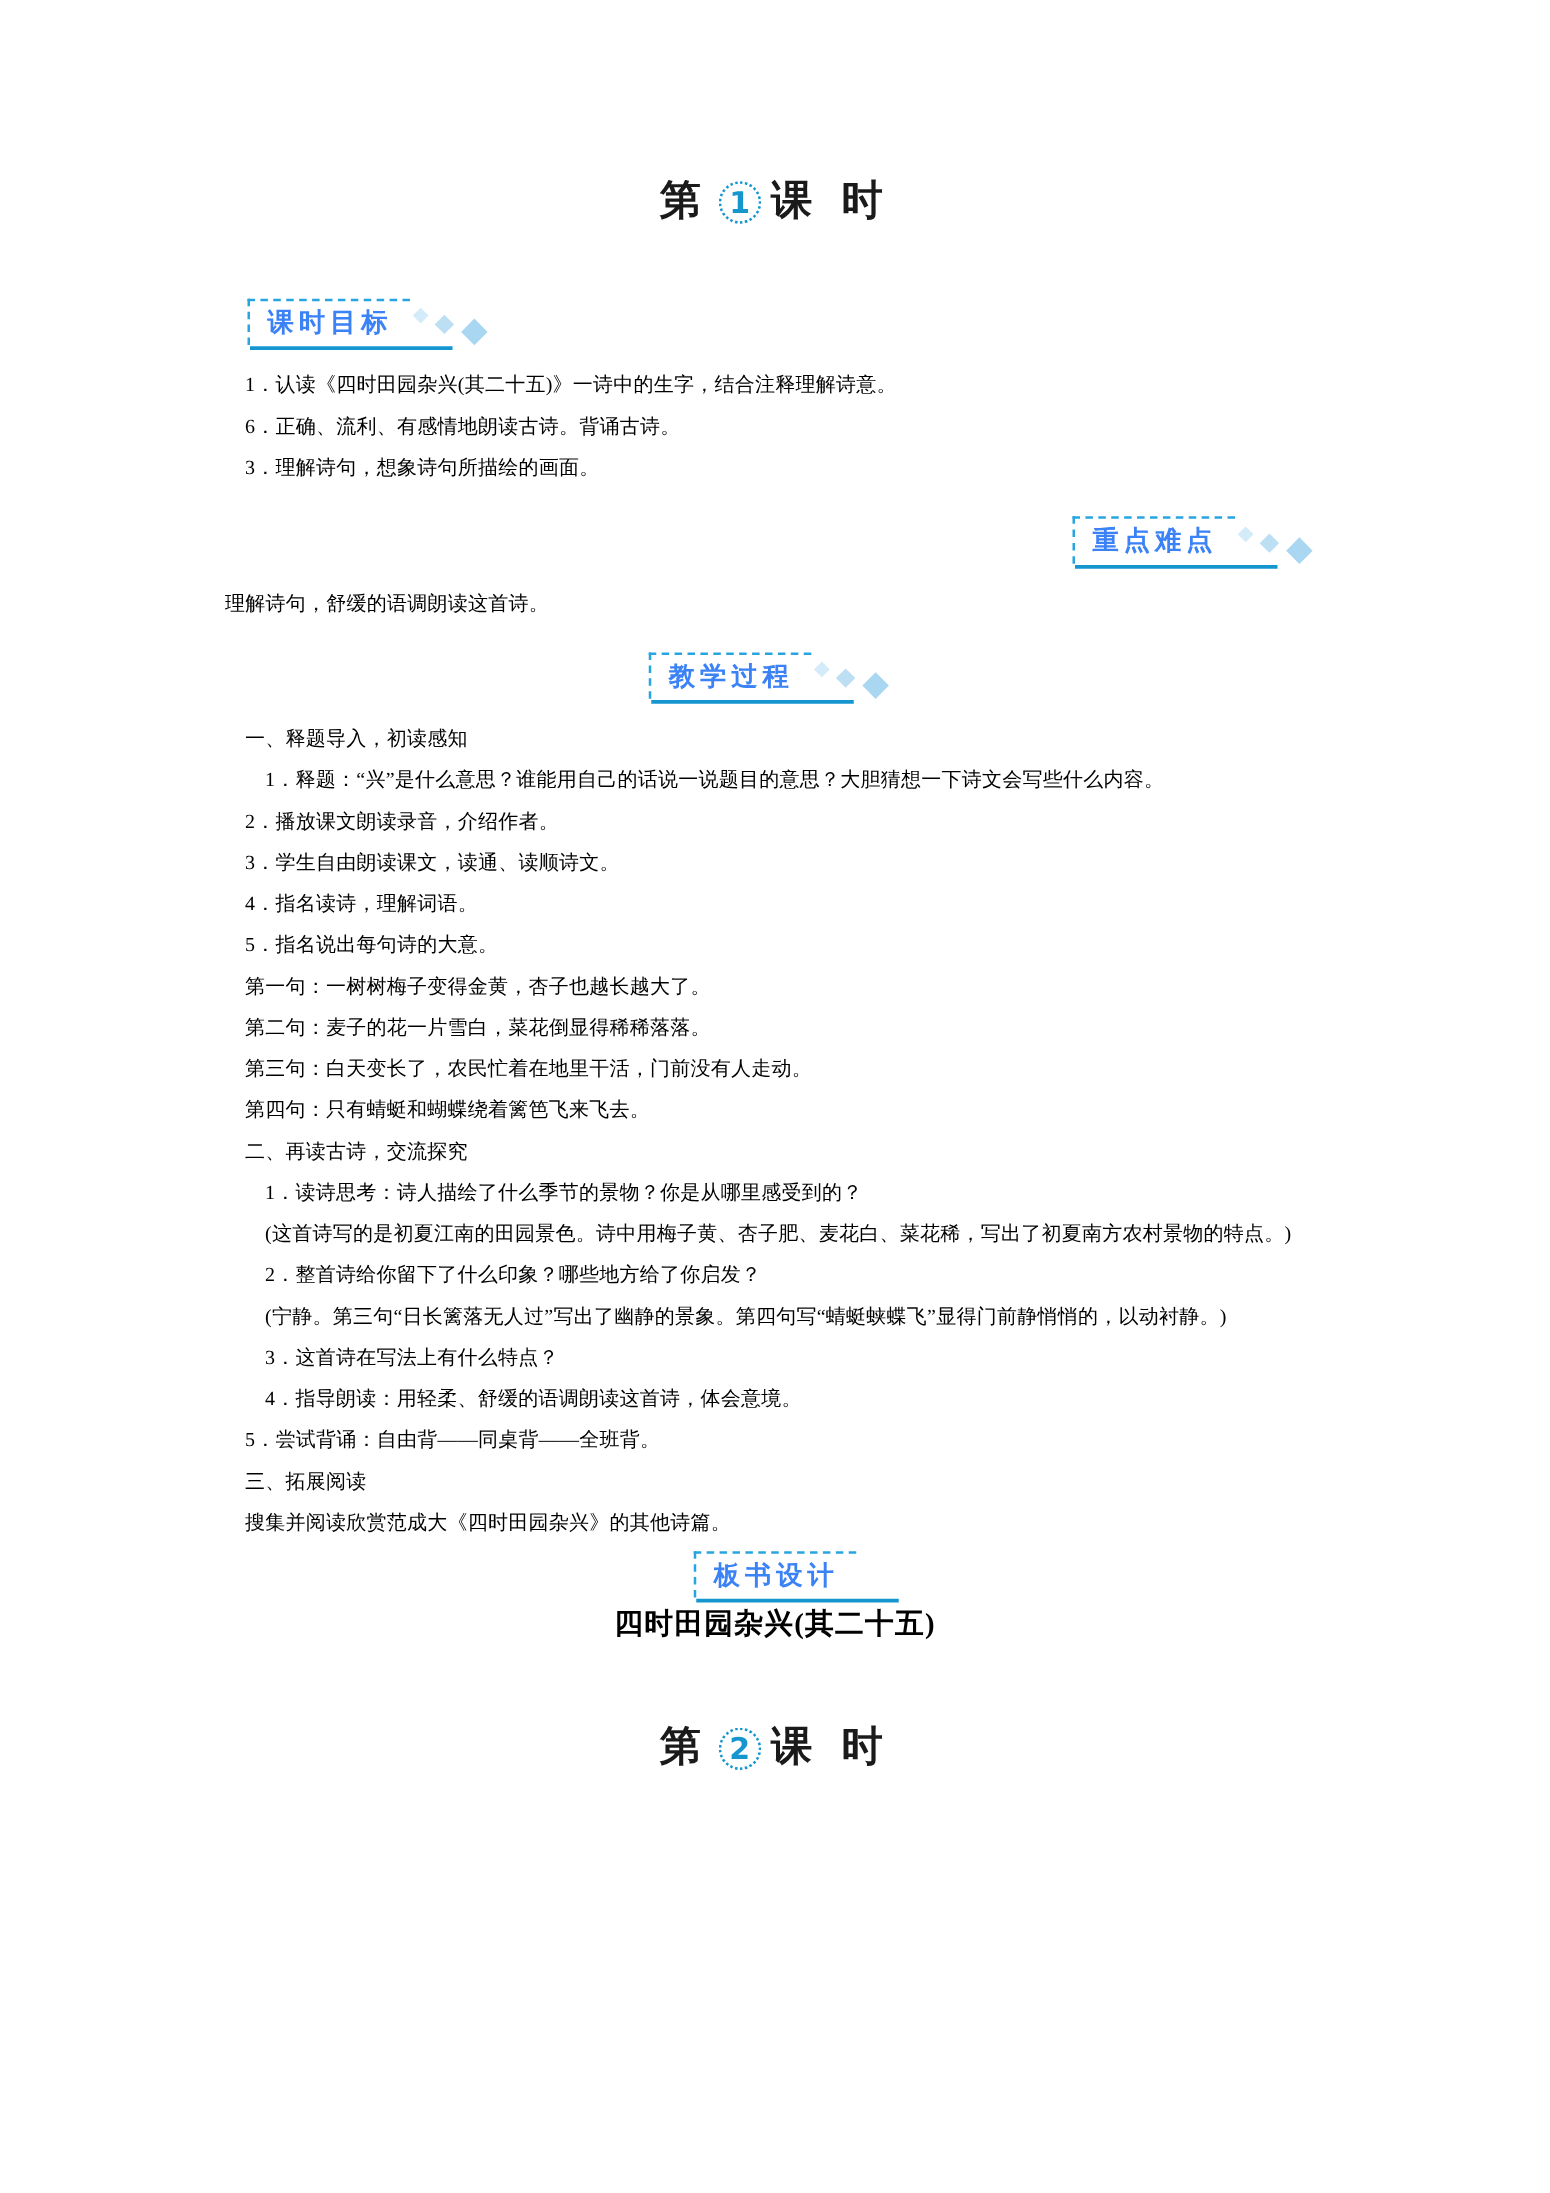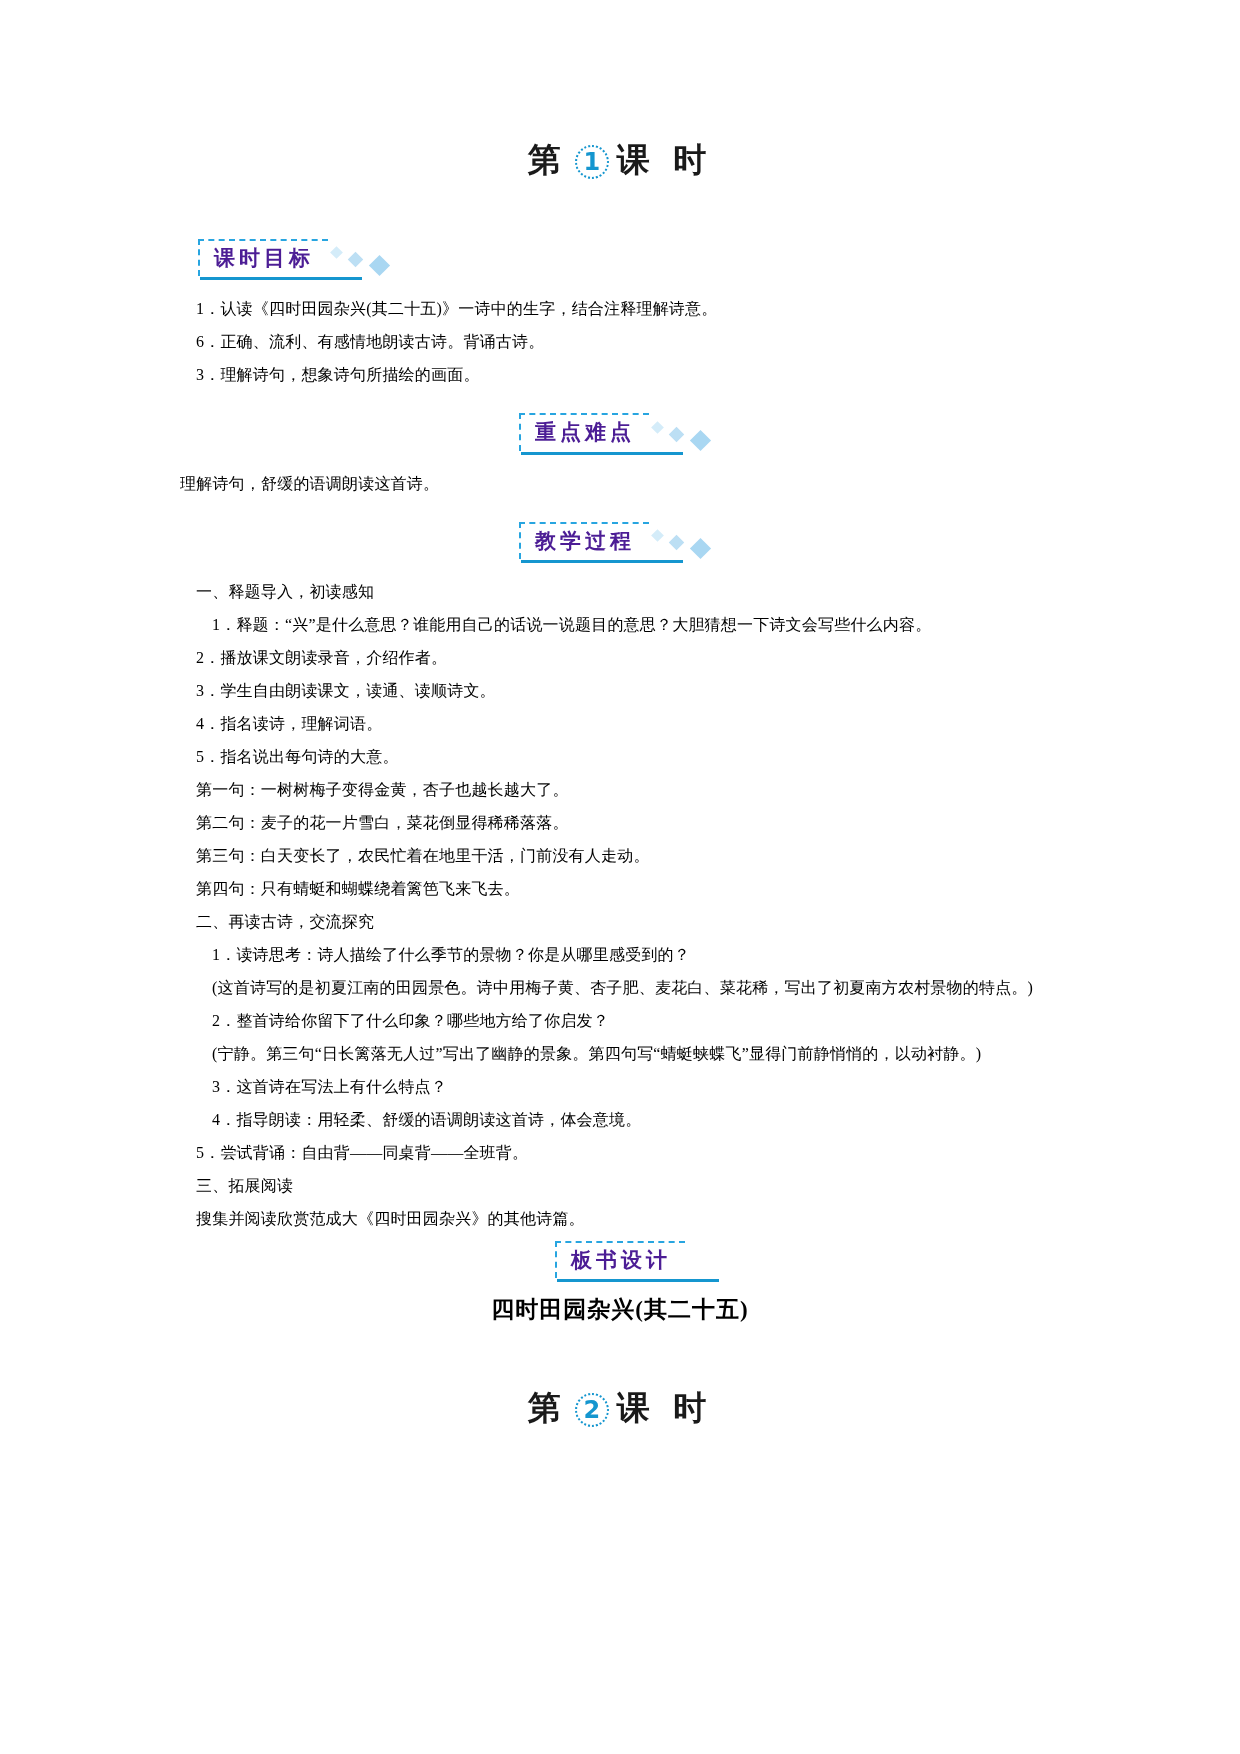--- a/index.html
+++ b/index.html
@@ -69,21 +69,21 @@
   .sec-wrap.left { justify-content: flex-start; padding-left: 18px; }
   .sec-wrap.center { justify-content: center; }
   .sec-label {
     position: relative;
     display: inline-block;
     padding: 3px 14px 4px 14px;
     font-family: "DejaVu Sans", "Liberation Sans", sans-serif;
     font-weight: bold;
     font-size: 21px;
     letter-spacing: 4px;
-    color: #4c1d95;
+    color: #3b82f6;
     border-top: 2px dashed #28a5e0;
     border-left: 2px dashed #28a5e0;
     border-right: none;
     border-bottom: none;
     box-sizing: border-box;
     line-height: 1.35;
   }
   .sec-label::after {
     content: "";
     position: absolute;
@@ -120,21 +120,21 @@
   .p.indent { text-indent: 2em; }
   .p.indent1 { text-indent: 1em; }
   .p.bold { font-weight: normal; }
 
   .block { margin-top: 16px; }
   .poem-title {
     text-align: center;
     font-weight: bold;
     font-size: 23px;
     letter-spacing: 1px;
-    margin-top: 15px;
+    margin-top: 4px;
   }
 </style>
 </head>
 <body>
 
 <div class="page">
 
   <div class="period-heading" id="heading-1">
     <span class="ch">第</span>
     <span class="circled-num">1</span>
@@ -149,21 +149,21 @@
         <i class="d3"></i>
       </span>
   </div>
 
   <div class="block">
     <p class="p indent1">1．认读《四时田园杂兴(其二十五)》一诗中的生字，结合注释理解诗意。</p>
     <p class="p indent1">6．正确、流利、有感情地朗读古诗。背诵古诗。</p>
     <p class="p indent1">3．理解诗句，想象诗句所描绘的画面。</p>
   </div>
 
-  <div class="sec-wrap center" style="margin-top:22px;">
+  <div class="sec-wrap center" style="margin-top:22px;justify-content:flex-end;">
     <span class="sec-label">重点难点</span>
     <span class="sec-deco">
         <i class="d1"></i>
         <i class="d2"></i>
         <i class="d3"></i>
       </span>
   </div>
 
   <div class="block">
     <p class="p">理解诗句，舒缓的语调朗读这首诗。</p>

